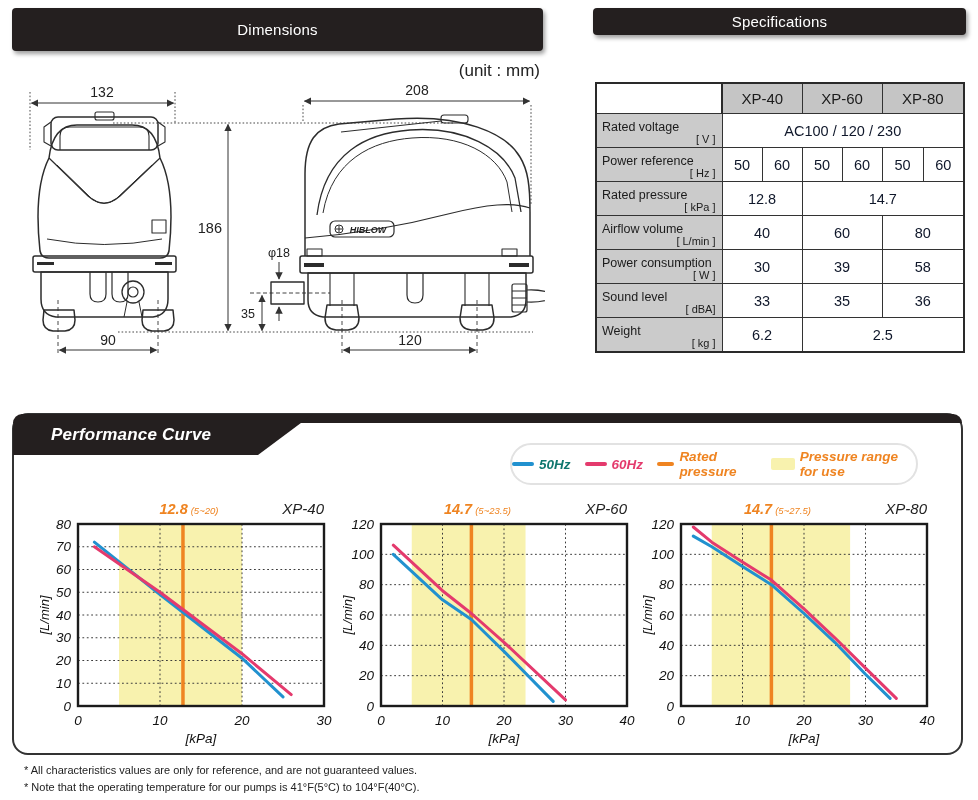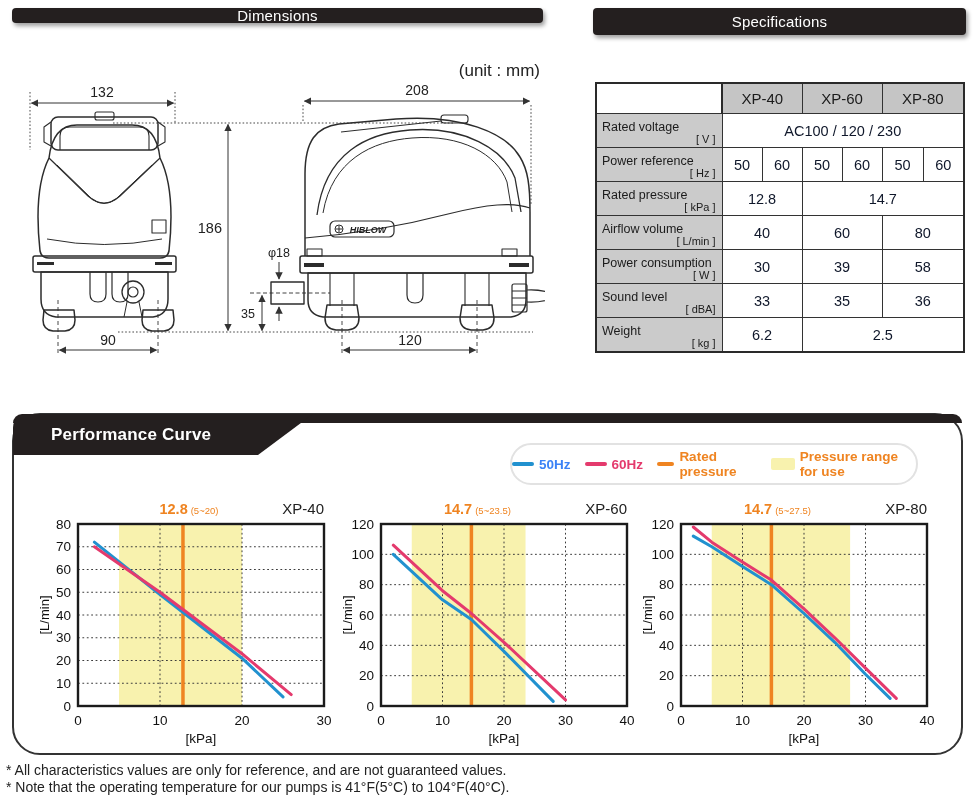--- a/index.html
+++ b/index.html
@@ -9,21 +9,21 @@
     -webkit-font-smoothing:antialiased;overflow:hidden;
   }
   .abs{position:absolute;}
   
   .hbar{
     background:#241f1f;color:#fff;border-radius:4px;
     display:flex;align-items:center;justify-content:center;
     font-size:15px;letter-spacing:.2px;
     box-shadow:2px 3px 4px rgba(0,0,0,.38);
   }
-  #dim-bar{left:12px;top:8px;width:531px;height:15px;}
+  #dim-bar{left:12px;top:8px;width:531px;height:43px;}
   #spec-bar{left:593px;top:8px;width:373px;height:27px;}
   
   #unit-note{right:438px;top:61px;font-size:17px;color:#222;}
   #dims-svg{left:12px;top:55px;}
   #dims-svg text{font-family:"Liberation Sans","DejaVu Sans",sans-serif;fill:#222;stroke:none;}
   
   #spec-table-wrap{left:595px;top:82px;width:368px;}
   table.spec{border-collapse:collapse;table-layout:fixed;width:368px;}
   table.spec td,table.spec th{border:1px solid #333;padding:0;}
   table.spec{border:2px solid #2a2a2a;}
@@ -36,21 +36,21 @@
     border-right:2px solid #2a2a2a;
   }
   td.rlabel .lab{font-size:12.5px;padding:7px 4px 0 5px;color:#1b1b1b;line-height:13px;}
   td.rlabel .unit{position:absolute;right:6px;bottom:2px;font-size:11px;color:#1b1b1b;}
   td.val{background:#fff;text-align:center;font-size:14.5px;color:#0f172a;}
   td.hz50{border-right:1px dotted #666;}
   table.spec thead th.corner{border-right:2px solid #2a2a2a;border-bottom:1px solid #333;}
   
   #perf-panel{
     left:12px;top:413px;width:947px;height:338px;background:#fff;
-    border:2px solid #333;border-radius:28px;
+    border:2px solid #333;border-radius:16px;font-style:italic;
   }
   #perf-strip{position:absolute;left:-1px;top:-1px;right:-1px;height:9px;background:#241f1f;border-radius:14px 14px 0 0;}
   #perf-tab{
     position:absolute;left:-1px;top:-1px;width:300px;height:41px;background:#241f1f;
     border-top-left-radius:14px;
     clip-path:polygon(0 0,100% 0,calc(100% - 55px) 100%,0 100%);
     color:#fff;font-size:17px;font-weight:600;display:flex;align-items:center;
     padding-left:38px;box-sizing:border-box;letter-spacing:.2px;
   }
   #legend{
@@ -58,21 +58,21 @@
     border:2px solid #e2e2e2;border-radius:21px;background:#fff;
     display:flex;align-items:center;justify-content:center;gap:14px;
   }
   .leg-item{display:flex;align-items:center;gap:5px;}
   .leg-dash{width:22px;height:4px;border-radius:2px;}
   .leg-swatch{width:30px;height:12px;border-radius:2px;}
   .leg-label{font-size:13.5px;font-weight:600;}
   .chartbox{position:absolute;top:77px;width:305px;height:254px;}
   #chart0{left:24px;} #chart1{left:327px;} #chart2{left:627px;}
   
-  #footnotes{left:6px;top:762px;font-size:14px;line-height:17px;color:#222;}
+  #footnotes{left:24px;top:762px;font-size:11px;line-height:17px;color:#222;}
 </style>
 </head>
 <body>
 
 <div class="abs hbar" id="dim-bar">
   <span>Dimensions</span>
 </div>
 <div class="abs hbar" id="spec-bar">
   <span>Specifications</span>
 </div>
@@ -256,21 +256,21 @@
 </div>
 
 <div class="abs" id="perf-panel">
   <div id="perf-strip"></div>
   <div id="perf-tab">
     <span>Performance Curve</span>
   </div>
   <div id="legend">
       <div class="leg-item">
         <span class="leg-dash" style="background: rgb(33, 145, 207);"></span>
-        <span class="leg-label" style="color: #3b82f6;">50Hz</span>
+        <span class="leg-label" style="color: #0f766e;">50Hz</span>
       </div>
       <div class="leg-item">
         <span class="leg-dash" style="background: rgb(228, 58, 109);"></span>
         <span class="leg-label" style="color: rgb(228, 58, 109);">60Hz</span>
       </div>
       <div class="leg-item">
         <span class="leg-dash" style="background: rgb(239, 132, 33);"></span>
         <span class="leg-label" style="color: rgb(239, 132, 33);">Rated pressure</span>
       </div>
       <div class="leg-item">

